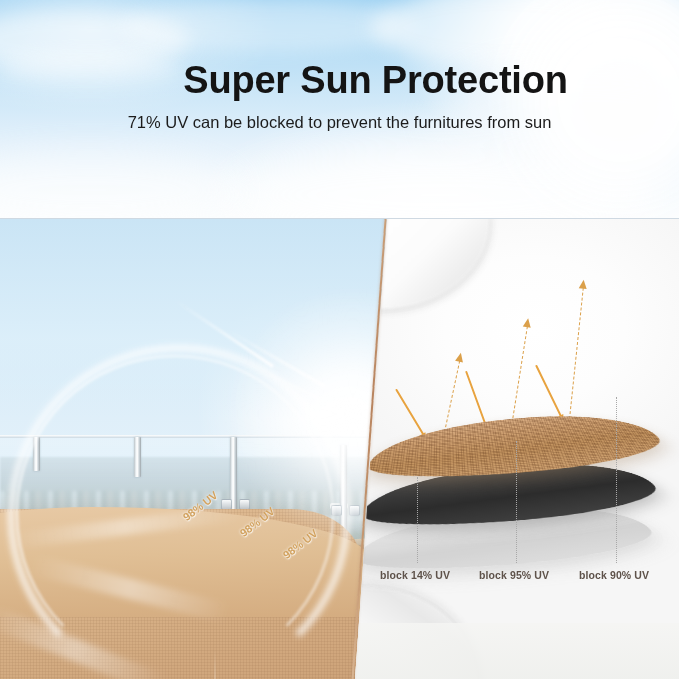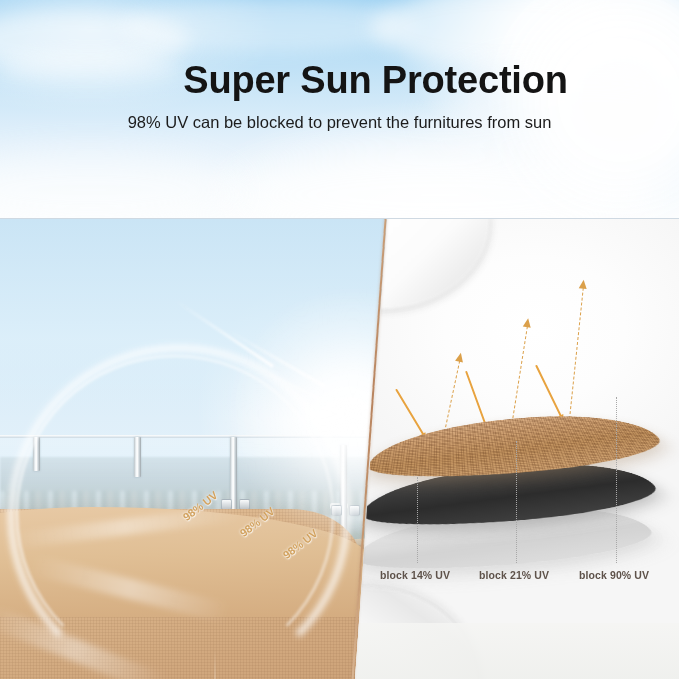--- a/index.html
+++ b/index.html
@@ -322,21 +322,21 @@
     <div class="cloud c1"></div>
     <div class="cloud c2"></div>
     <div class="cloud c3"></div>
     <div class="cloud c4"></div>
     <div class="cloud c5"></div>
     <div class="cloud c6"></div>
     <div class="cloud c7"></div>
     <div class="cloud c8"></div>
   </div>
   <div class="headline">Super Sun Protection</div>
-  <div class="subline">98% UV can be blocked to prevent the furnitures from sun</div>
+  <div class="subline">71% UV can be blocked to prevent the furnitures from sun</div>
 
   <div class="photoband">
 
     <div class="left-scene">
       <div class="sky-haze"></div>
 
       <div class="cityband"></div>
       <div class="cityroad"></div>
       <div class="citycar" style="left:296px;top:296px;width:22px;height:7px;"></div>
       <div class="citycar" style="left:258px;top:306px;width:16px;height:6px;background:rgba(230,225,220,.9);"></div>
@@ -403,21 +403,21 @@
       <div class="sheet sheet-mid"></div>
       <div class="sheet sheet-top">
         <div class="sheet-top-tex"></div>
       </div>
 
       <div class="leader" style="left:62px;top:258px;height:86px;"></div>
       <div class="leader" style="left:161px;top:222px;height:122px;"></div>
       <div class="leader" style="left:261px;top:178px;height:166px;"></div>
 
       <div class="blocklabel" style="left:25px;top:350px;">block 14% UV</div>
-      <div class="blocklabel" style="left:124px;top:350px;">block 21% UV</div>
+      <div class="blocklabel" style="left:124px;top:350px;">block 95% UV</div>
       <div class="blocklabel" style="left:224px;top:350px;">block 90% UV</div>
     </div>
 
     <div class="divider">
       <div class="divider-line"></div>
     </div>
 
   </div>
 </div>
 

